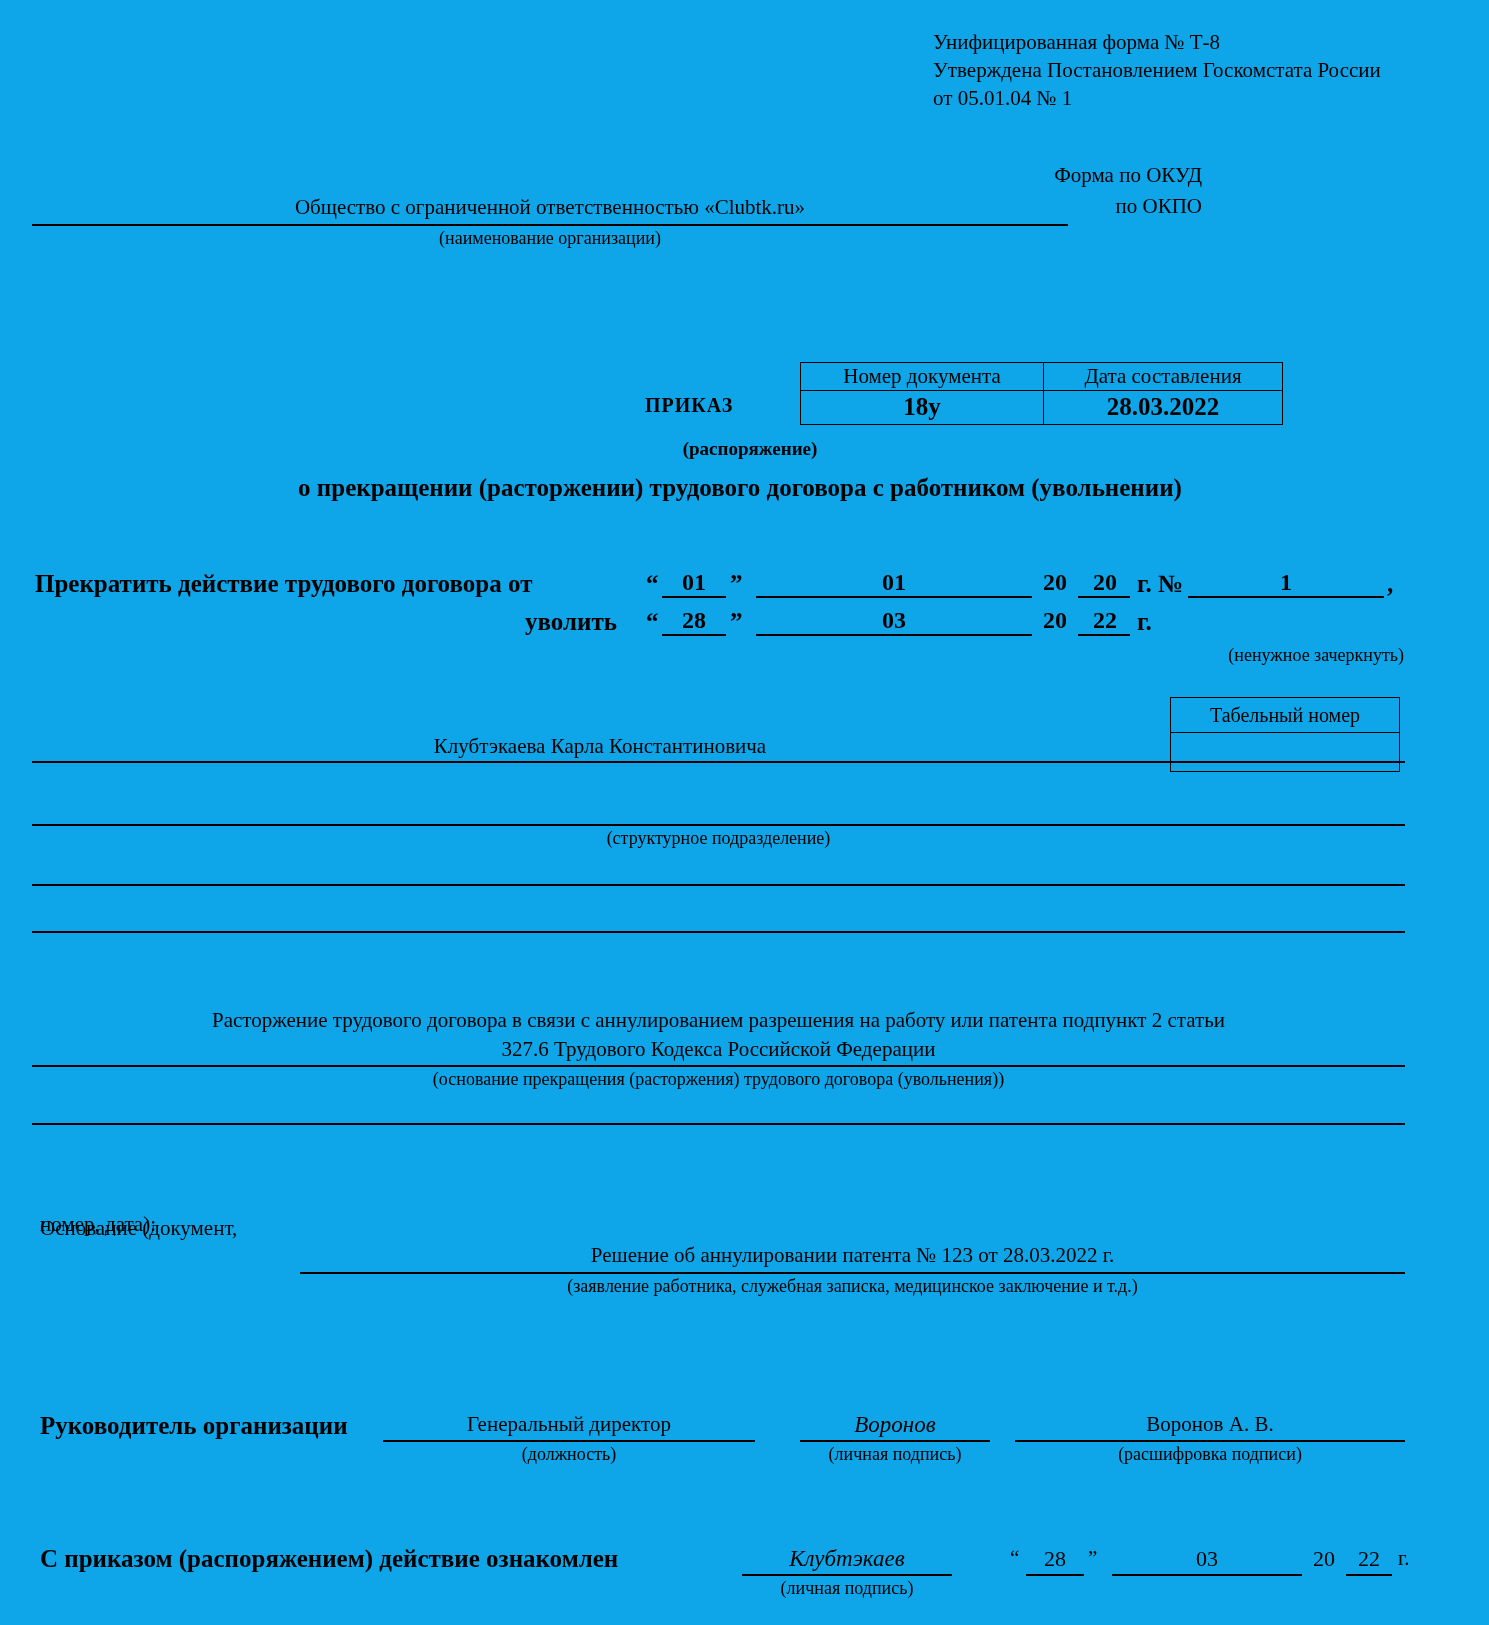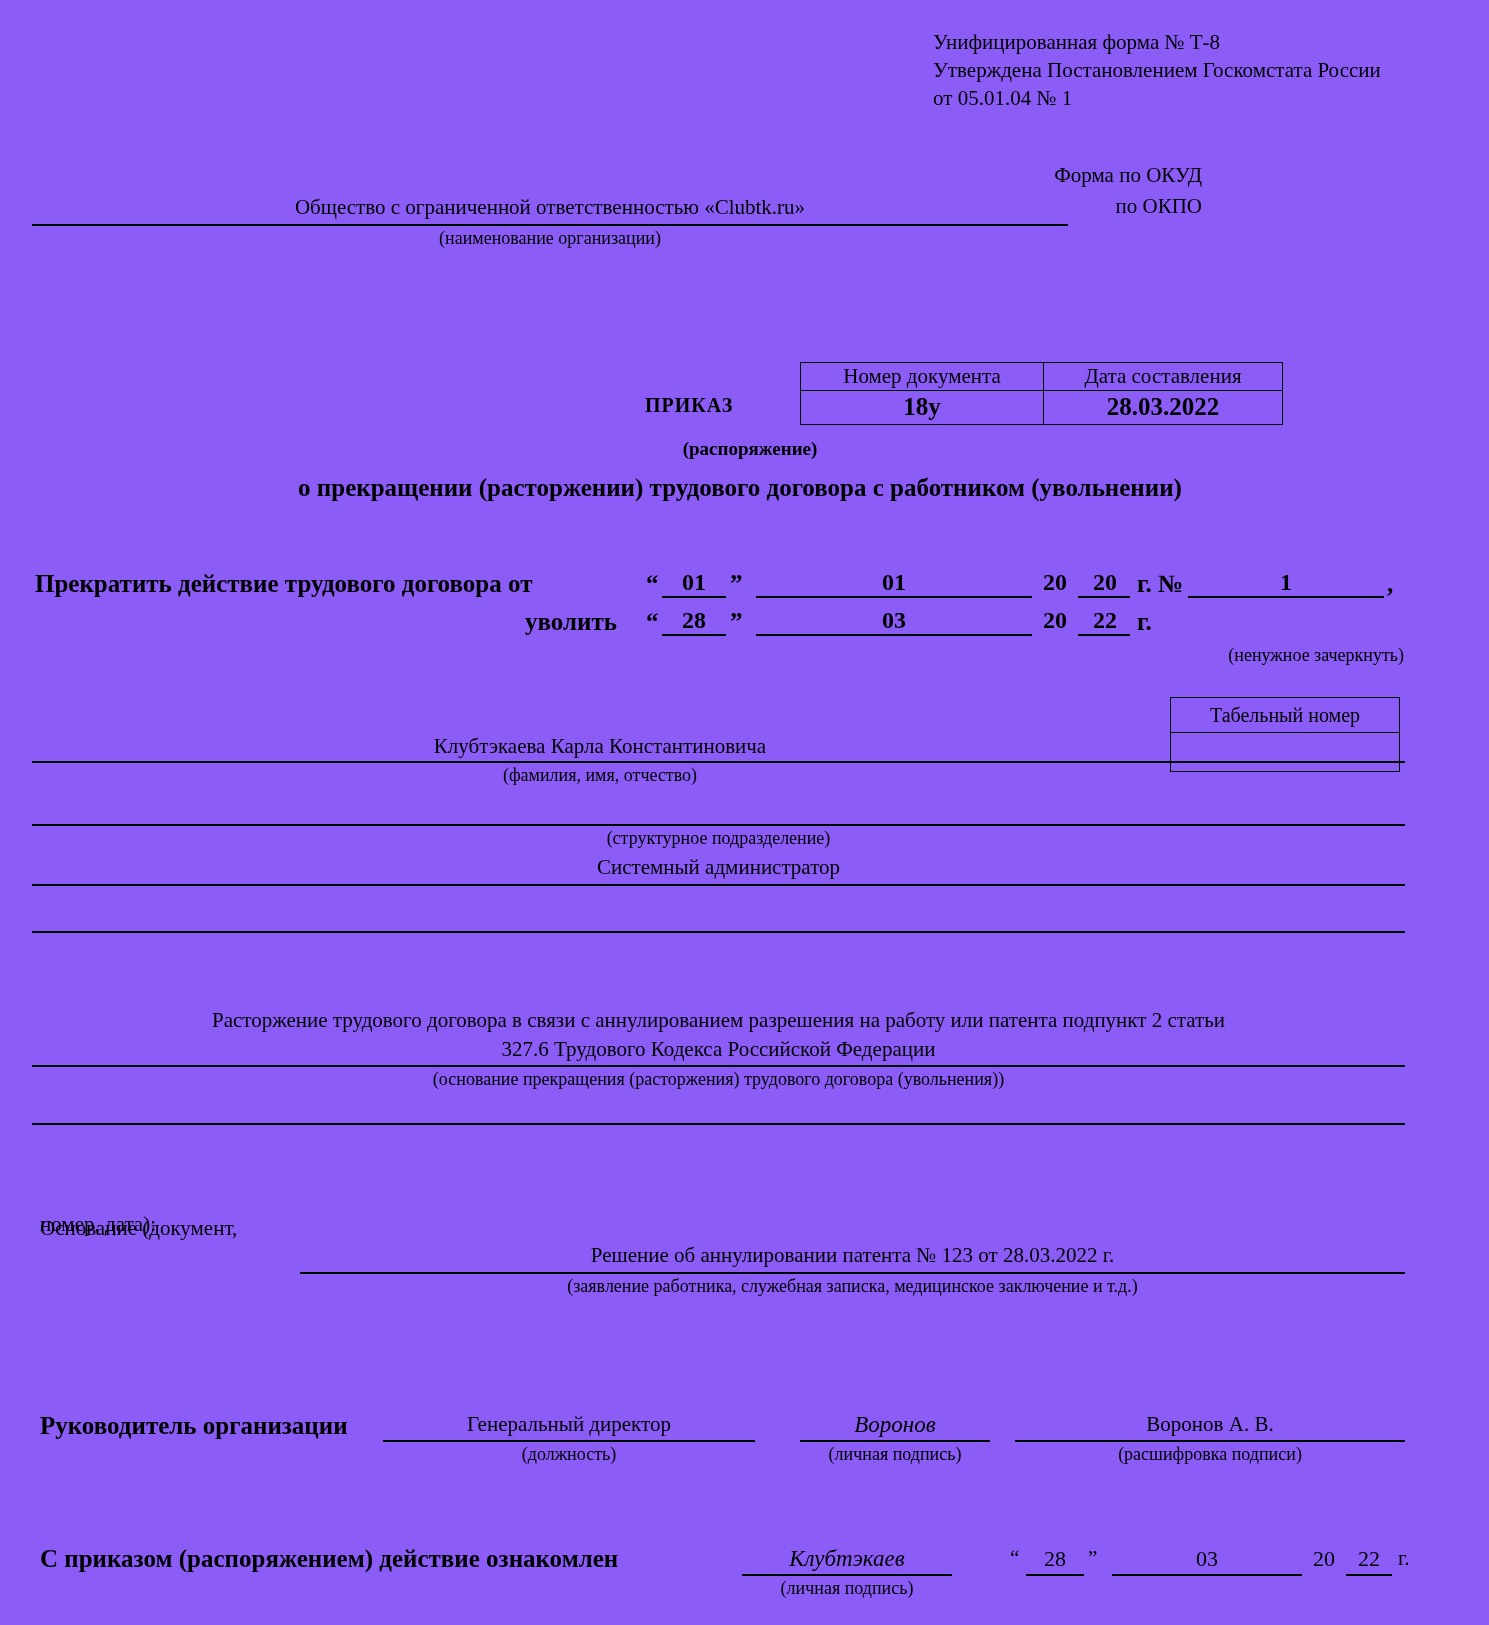--- a/index.html
+++ b/index.html
@@ -9,21 +9,21 @@
   }
   body {
     font-family: "Liberation Serif", "DejaVu Serif", serif;
     color: #000000;
   }
   #page {
     position: relative;
     width: 1489px;
     height: 1625px;
     margin: 0 auto;
-    background: #8b5cf6;
+    background: #0ea5e9;
     overflow: hidden;
   }
   .abs { position: absolute; }
   .t { font-size: 21px; line-height: 1.15; white-space: nowrap; }
   .cap { font-size: 18px; text-align: center; }
   .ctr { text-align: center; }
   .rt { text-align: right; }
 
   
   .rule {
@@ -152,27 +152,25 @@
       <td style="width:212px; height:28px;">Табельный номер</td>
     </tr>
     <tr>
       <td style="height:32px;">&nbsp;</td>
     </tr>
   </tbody>
     </table>
 
   <div class="abs t ctr" style="left:32px; top:734px; width:1136px;">Клубтэкаева Карла Константиновича</div>
   <div class="rule" style="left:32px; top:761px; width:1373px;"></div>
-  <div class="abs cap" style="left:32px; top:765px; width:1136px;">(фамилия, имя, отчество)</div>
 
   <div class="abs t ctr" style="left:32px; top:795px; width:1373px;"></div>
   <div class="rule" style="left:32px; top:824px; width:1373px;"></div>
   <div class="abs cap" style="left:32px; top:828px; width:1373px;">(структурное подразделение)</div>
 
-  <div class="abs t ctr" style="left:32px; top:855px; width:1373px;">Системный администратор</div>
   <div class="rule" style="left:32px; top:884px; width:1373px;"></div>
 
   <div class="rule" style="left:32px; top:931px; width:1373px;"></div>
 
   <div class="abs t ctr" style="left:32px; top:1008px; width:1373px;">Расторжение трудового договора в связи с аннулированием разрешения на работу или патента подпункт 2 статьи</div>
   <div class="abs t ctr" style="left:32px; top:1037px; width:1373px;">327.6 Трудового Кодекса Российской Федерации</div>
   <div class="rule" style="left:32px; top:1065px; width:1373px;"></div>
   <div class="abs cap" style="left:32px; top:1069px; width:1373px;">(основание прекращения (расторжения) трудового договора (увольнения))</div>
 
   <div class="rule" style="left:32px; top:1123px; width:1373px;"></div>

